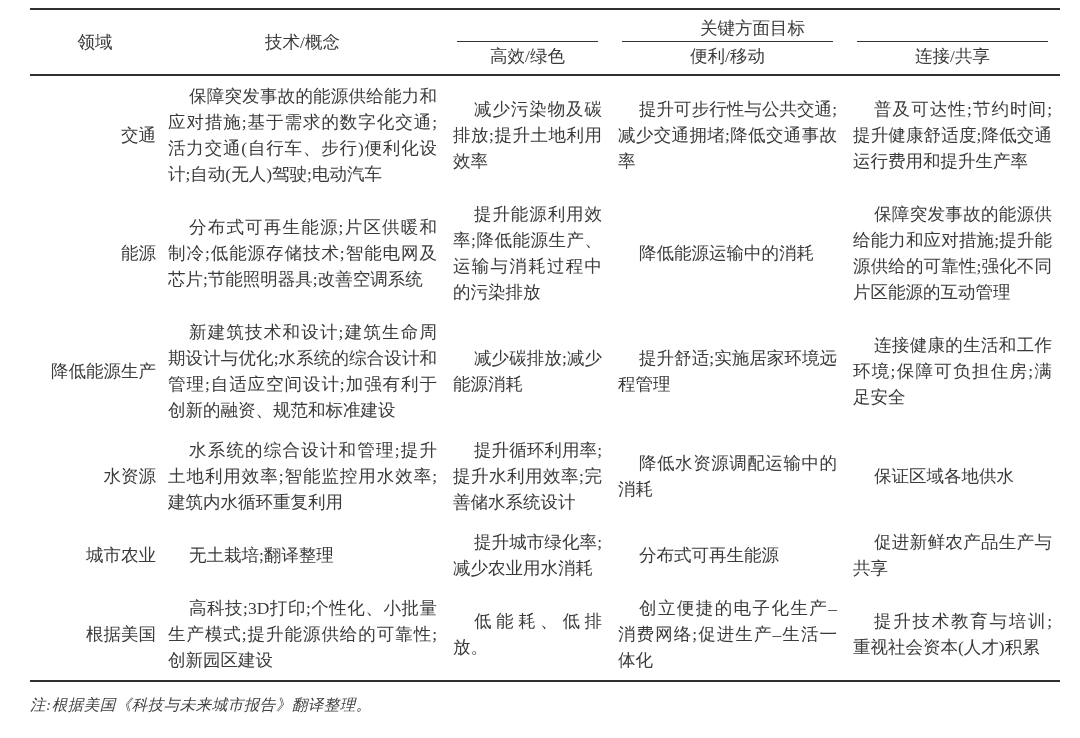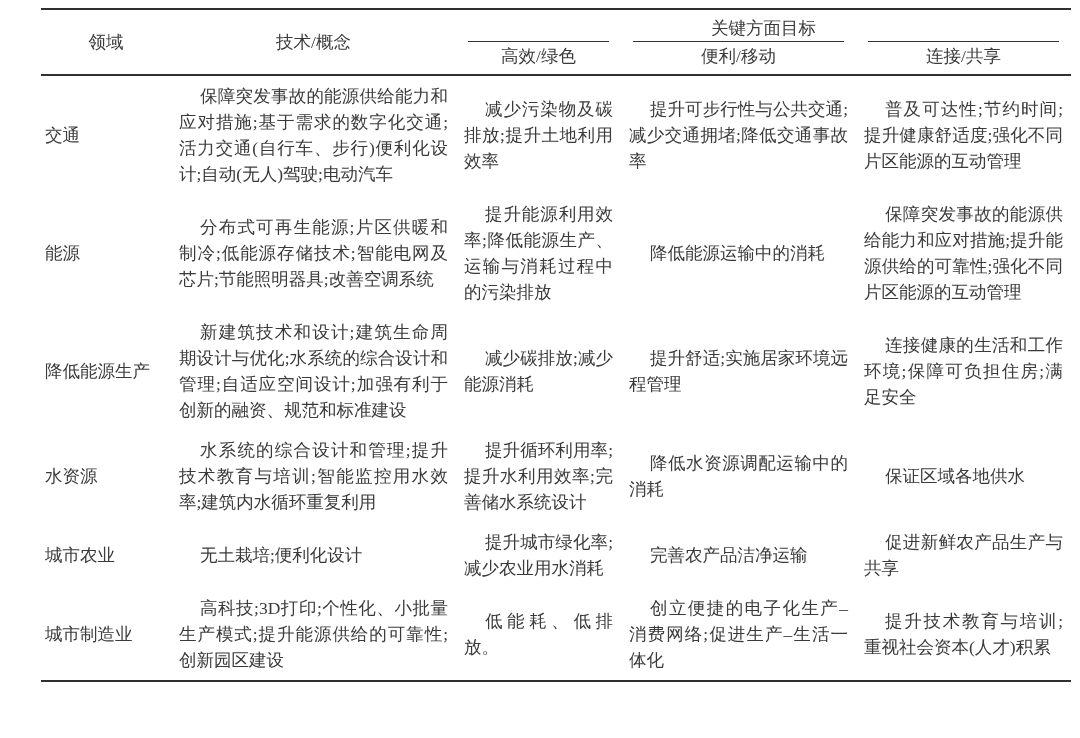--- a/index.html
+++ b/index.html
@@ -11,21 +11,21 @@
     width: 1080px;
     height: 738px;
     font-family: "Liberation Serif", "DejaVu Serif", serif;
     color: #3a3a3a;
     overflow: hidden;
   }
   .page {
     box-sizing: border-box;
     width: 1080px;
     height: 518px;
-    padding: 8px 15px 0 41px;
+    padding: 8px 15px 0 30px;
     background: #ffffff;
   }
   table.tbl {
     border-collapse: collapse;
     table-layout: fixed;
     width: 1030px;
     border-top: 2.5px solid #2f2f2f;
     border-bottom: 2.5px solid #2f2f2f;
   }
   col.c1 { width: 130px; }
@@ -55,21 +55,21 @@
   }
   tbody tr:first-child td { border-top: 2px solid #2f2f2f; }
 
   td {
     font-size: 17.5px;
     line-height: 26px;
     vertical-align: middle;
     padding: 7px 8px;
   }
   td.domain {
-    text-align: left;
+    text-align: right;
     padding: 7px 4px;
   }
   td.celltext {
     text-align: justify;
     text-justify: inter-character;
     text-indent: 1.2em;
   }
   .note {
     margin: 13px 0 0 0;
     font-size: 15.5px;
@@ -101,52 +101,53 @@
         <th>便利/移动</th>
         <th>连接/共享</th>
       </tr>
     </thead>
     <tbody>
       <tr>
         <td class="domain">交通</td>
         <td class="celltext">保障突发事故的能源供给能力和应对措施;基于需求的数字化交通;活力交通(自行车、步行)便利化设计;自动(无人)驾驶;电动汽车</td>
         <td class="celltext">减少污染物及碳排放;提升土地利用效率</td>
         <td class="celltext">提升可步行性与公共交通;减少交通拥堵;降低交通事故率</td>
-        <td class="celltext">普及可达性;节约时间;提升健康舒适度;强化不同片区能源的互动管理</td>
+        <td class="celltext">普及可达性;节约时间;提升健康舒适度;降低交通运行费用和提升生产率</td>
       </tr>
       <tr>
         <td class="domain">能源</td>
         <td class="celltext">分布式可再生能源;片区供暖和制冷;低能源存储技术;智能电网及芯片;节能照明器具;改善空调系统</td>
         <td class="celltext">提升能源利用效率;降低能源生产、运输与消耗过程中的污染排放</td>
         <td class="celltext">降低能源运输中的消耗</td>
         <td class="celltext">保障突发事故的能源供给能力和应对措施;提升能源供给的可靠性;强化不同片区能源的互动管理</td>
       </tr>
       <tr>
         <td class="domain">降低能源生产</td>
         <td class="celltext">新建筑技术和设计;建筑生命周期设计与优化;水系统的综合设计和管理;自适应空间设计;加强有利于创新的融资、规范和标准建设</td>
         <td class="celltext">减少碳排放;减少能源消耗</td>
         <td class="celltext">提升舒适;实施居家环境远程管理</td>
         <td class="celltext">连接健康的生活和工作环境;保障可负担住房;满足安全</td>
       </tr>
       <tr>
         <td class="domain">水资源</td>
-        <td class="celltext">水系统的综合设计和管理;提升技术教育与培训;智能监控用水效率;建筑内水循环重复利用</td>
+        <td class="celltext">水系统的综合设计和管理;提升土地利用效率;智能监控用水效率;建筑内水循环重复利用</td>
         <td class="celltext">提升循环利用率;提升水利用效率;完善储水系统设计</td>
         <td class="celltext">降低水资源调配运输中的消耗</td>
         <td class="celltext">保证区域各地供水</td>
       </tr>
       <tr>
         <td class="domain">城市农业</td>
-        <td class="celltext">无土栽培;便利化设计</td>
+        <td class="celltext">无土栽培;翻译整理</td>
         <td class="celltext">提升城市绿化率;减少农业用水消耗</td>
-        <td class="celltext">完善农产品洁净运输</td>
+        <td class="celltext">分布式可再生能源</td>
         <td class="celltext">促进新鲜农产品生产与共享</td>
       </tr>
       <tr>
-        <td class="domain">城市制造业</td>
+        <td class="domain">根据美国</td>
         <td class="celltext">高科技;3D打印;个性化、小批量生产模式;提升能源供给的可靠性;创新园区建设</td>
         <td class="celltext">低能耗、低排放。</td>
         <td class="celltext">创立便捷的电子化生产–消费网络;促进生产–生活一体化</td>
         <td class="celltext">提升技术教育与培训;重视社会资本(人才)积累</td>
       </tr>
     </tbody>
   </table>
+  <p class="note">注:根据美国《科技与未来城市报告》翻译整理。</p>
 </div>
 
 </body></html>

